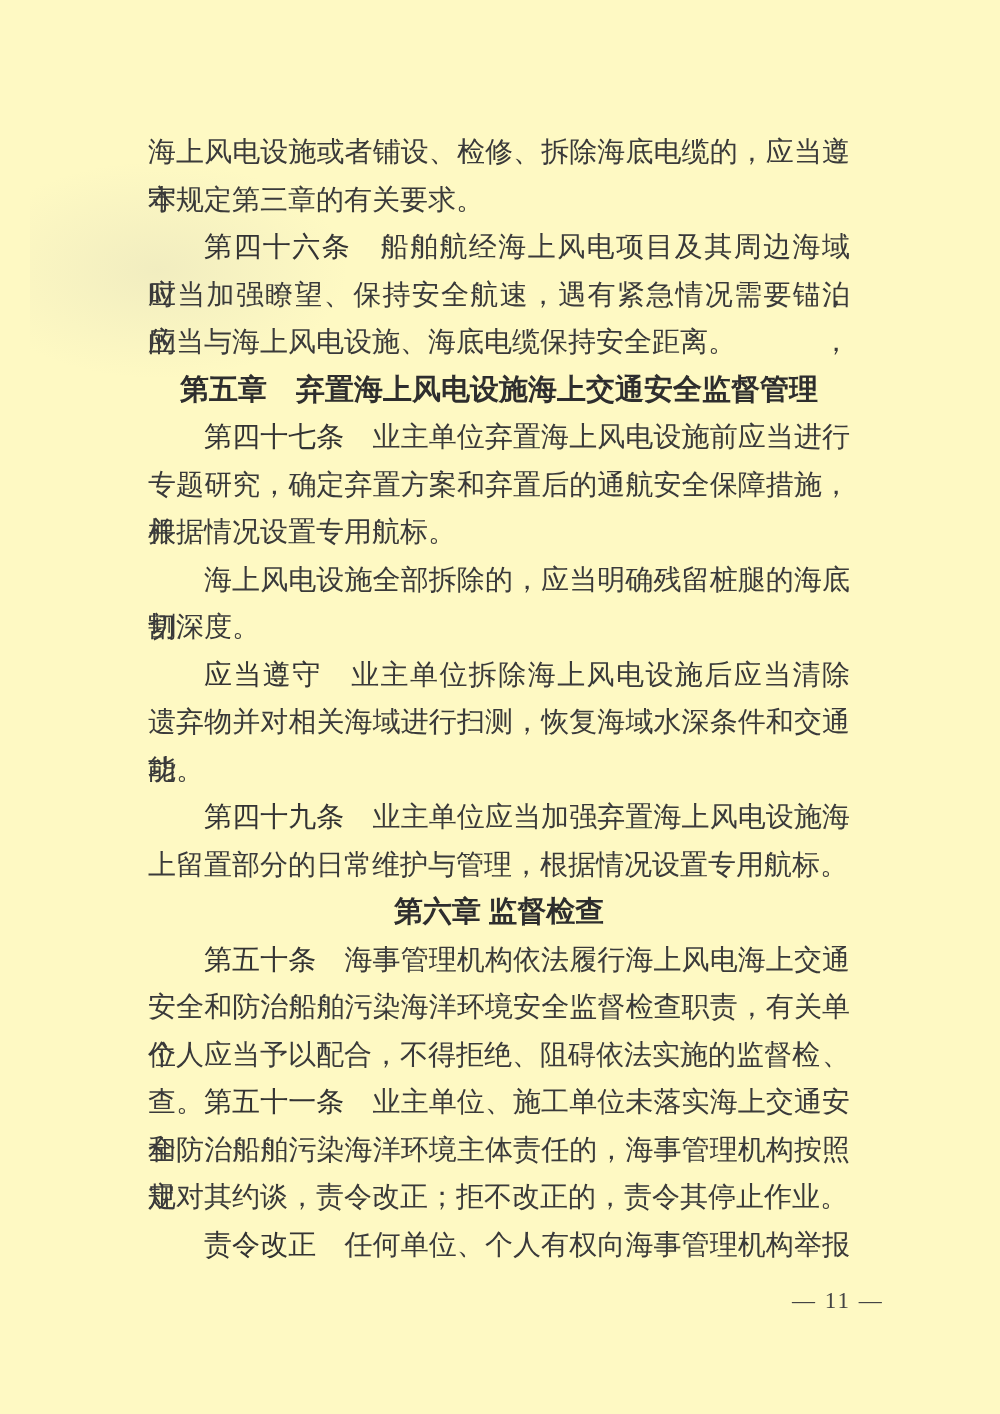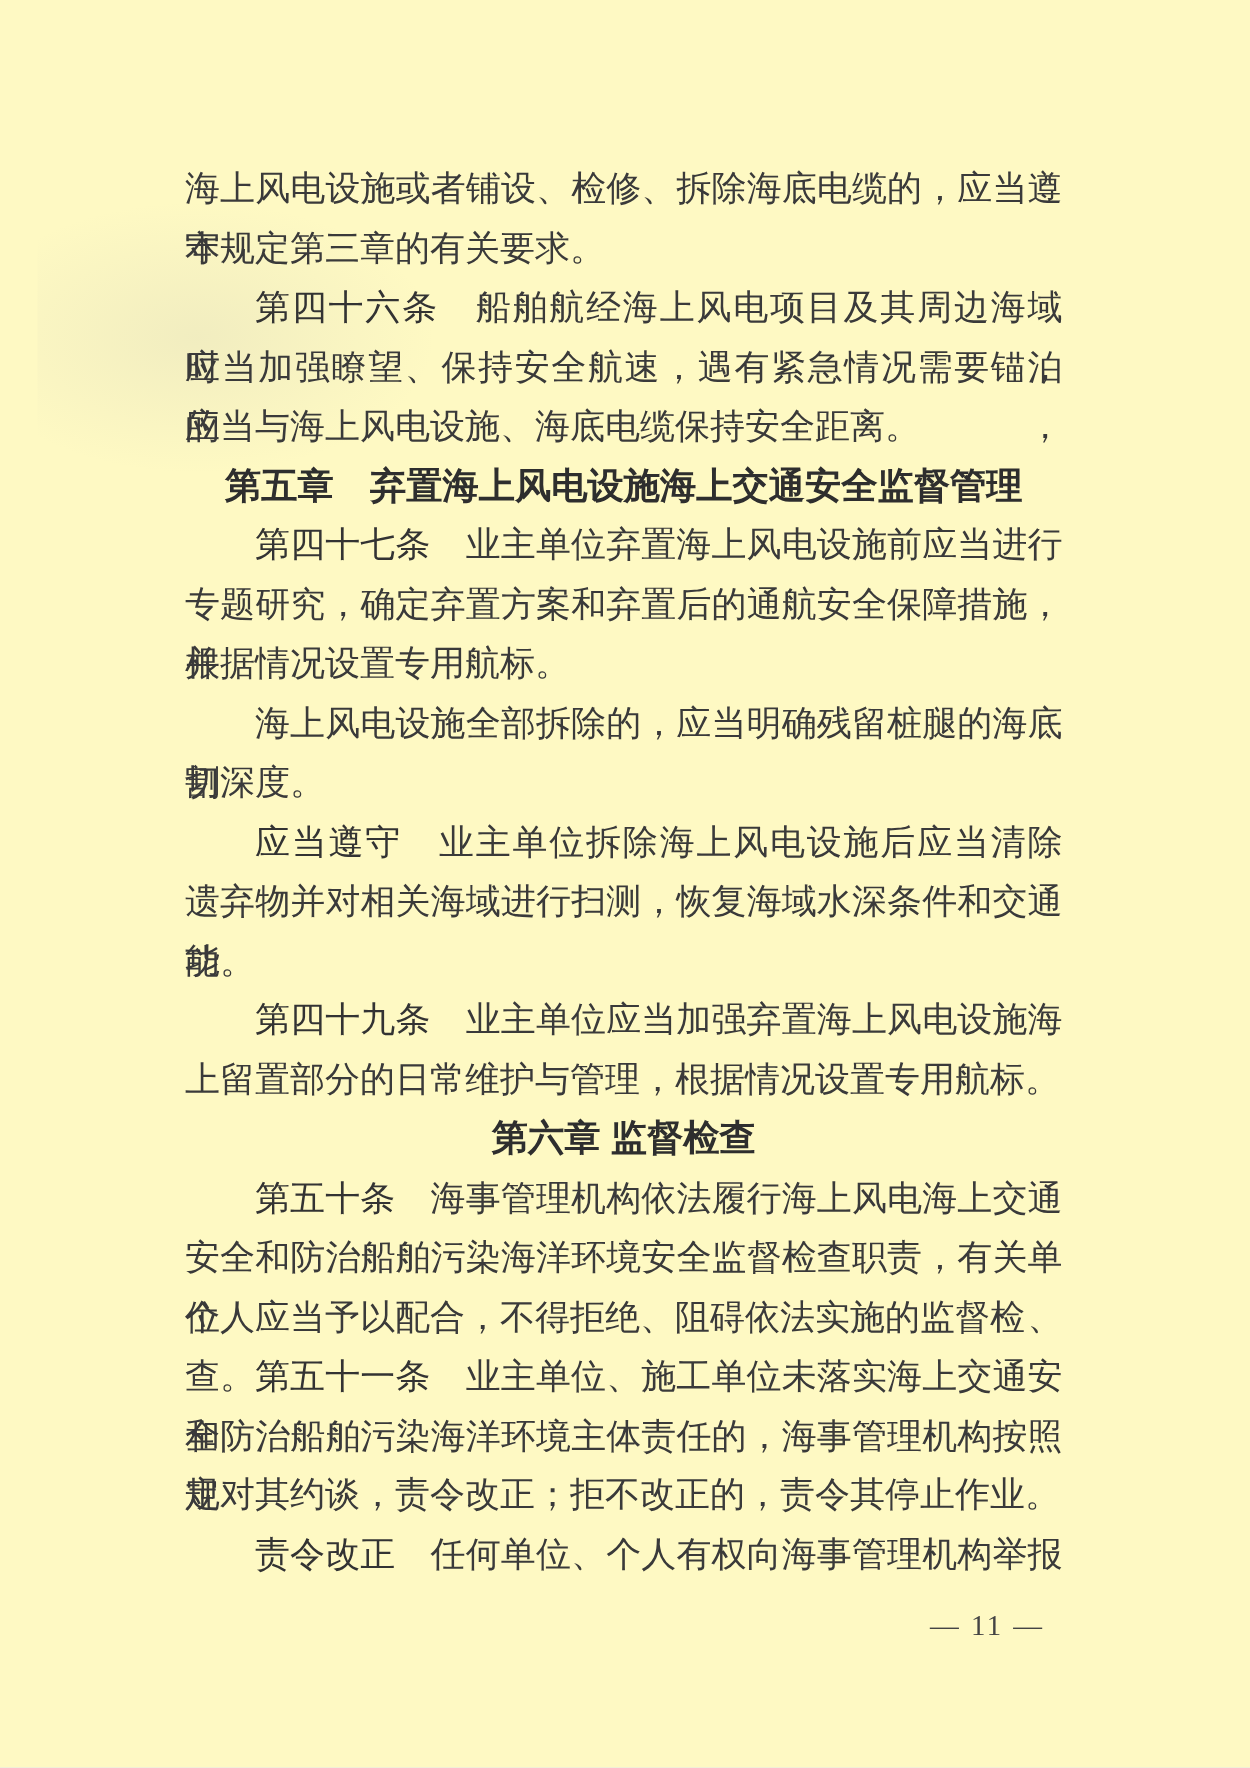--- a/index.html
+++ b/index.html
@@ -40,34 +40,34 @@
     overflow: visible;
   }
   .line.justify {
     text-align: justify;
     text-align-last: justify;
   }
   .line.indent {
     text-indent: 56px;
   }
   .line.chapter {
-    font-family: Liberation Sans, sans-serif;
+    font-family: Liberation Serif, serif;
     font-weight: 700;
     font-size: 29px;
     color: #2e2e2e;
     text-align: center;
     text-align-last: center;
   }
   .prefix {
     font-weight: 400;
     color: #333333;
   }
   .footer {
     position: absolute;
-    left: 744px;
+    left: 792px;
     top: 1288px;
     width: 120px;
     font-family: "Liberation Serif", "DejaVu Serif", serif;
     font-size: 23px;
     color: #444444;
     letter-spacing: 2px;
     text-align: left;
   }
 </style>
 </head>

